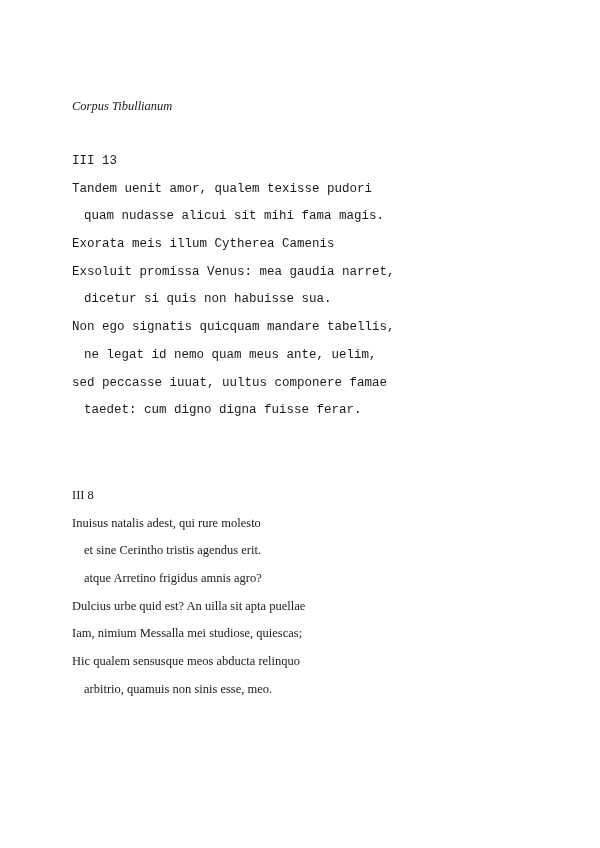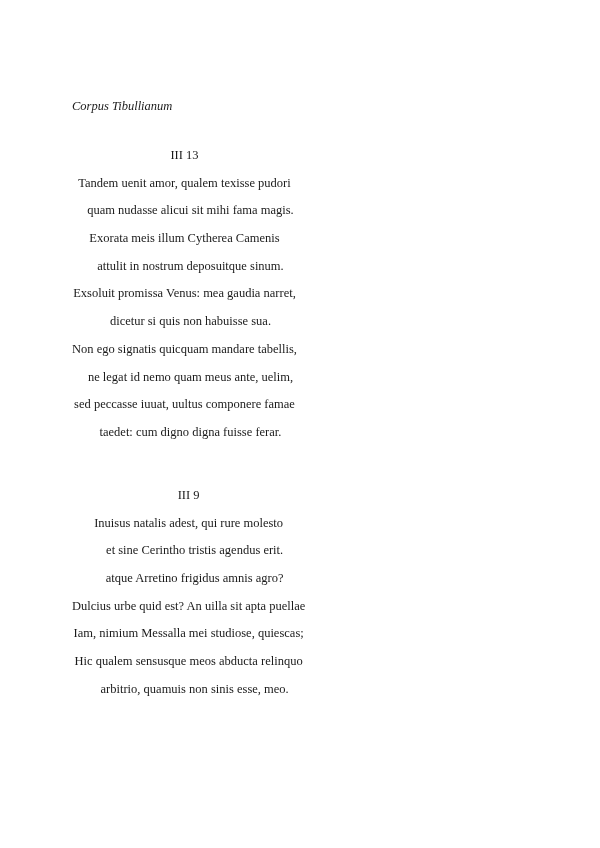--- a/index.html
+++ b/index.html
@@ -14,38 +14,37 @@
       overflow: hidden;
       font-family: "Liberation Serif", "DejaVu Serif", serif;
       color: #1a1a1a;
     }
     .page {
       position: absolute;
       left: 0;
       top: 0;
       width: 600px;
       height: 848px;
-      text-align: center;
     }
     .title {
       position: absolute;
       left: 72px;
       top: 98px;
       font-style: italic;
       font-size: 12.5px;
       line-height: 16px;
       white-space: nowrap;
     }
     .poem {
       position: absolute;
       left: 72px;
       font-size: 12.5px;
       white-space: nowrap;
     }
-    .poem-13 { top: 147px; }
+    .poem-13 { top: 153px; font-family: Liberation Mono, monospace; }
     .poem-14 { top: 487px; }
     .poem-heading,
     .verse {
       height: 27.7px;
       line-height: 16px;
       margin: 0;
     }
     .verse.indent {
       padding-left: 12px;
     }
@@ -55,31 +54,30 @@
 
 <div class="page">
 
   <div class="title">Corpus Tibullianum</div>
 
   <div class="poem poem-13">
     <p class="poem-heading">III 13</p>
     <p class="verse">Tandem uenit amor, qualem texisse pudori</p>
     <p class="verse indent">quam nudasse alicui sit mihi fama magis.</p>
     <p class="verse">Exorata meis illum Cytherea Camenis</p>
-    <p class="verse indent">attulit in nostrum deposuitque sinum.</p>
     <p class="verse">Exsoluit promissa Venus: mea gaudia narret,</p>
     <p class="verse indent">dicetur si quis non habuisse sua.</p>
     <p class="verse">Non ego signatis quicquam mandare tabellis,</p>
     <p class="verse indent">ne legat id nemo quam meus ante, uelim,</p>
     <p class="verse">sed peccasse iuuat, uultus componere famae</p>
     <p class="verse indent">taedet: cum digno digna fuisse ferar.</p>
   </div>
 
   <div class="poem poem-14">
-    <p class="poem-heading">III 9</p>
+    <p class="poem-heading">III 8</p>
     <p class="verse">Inuisus natalis adest, qui rure molesto</p>
     <p class="verse indent">et sine Cerintho tristis agendus erit.</p>
     <p class="verse indent">atque Arretino frigidus amnis agro?</p>
     <p class="verse">Dulcius urbe quid est? An uilla sit apta puellae</p>
     <p class="verse">Iam, nimium Messalla mei studiose, quiescas;</p>
     <p class="verse">Hic qualem sensusque meos abducta relinquo</p>
     <p class="verse indent">arbitrio, quamuis non sinis esse, meo.</p>
   </div>
 
 </div>

